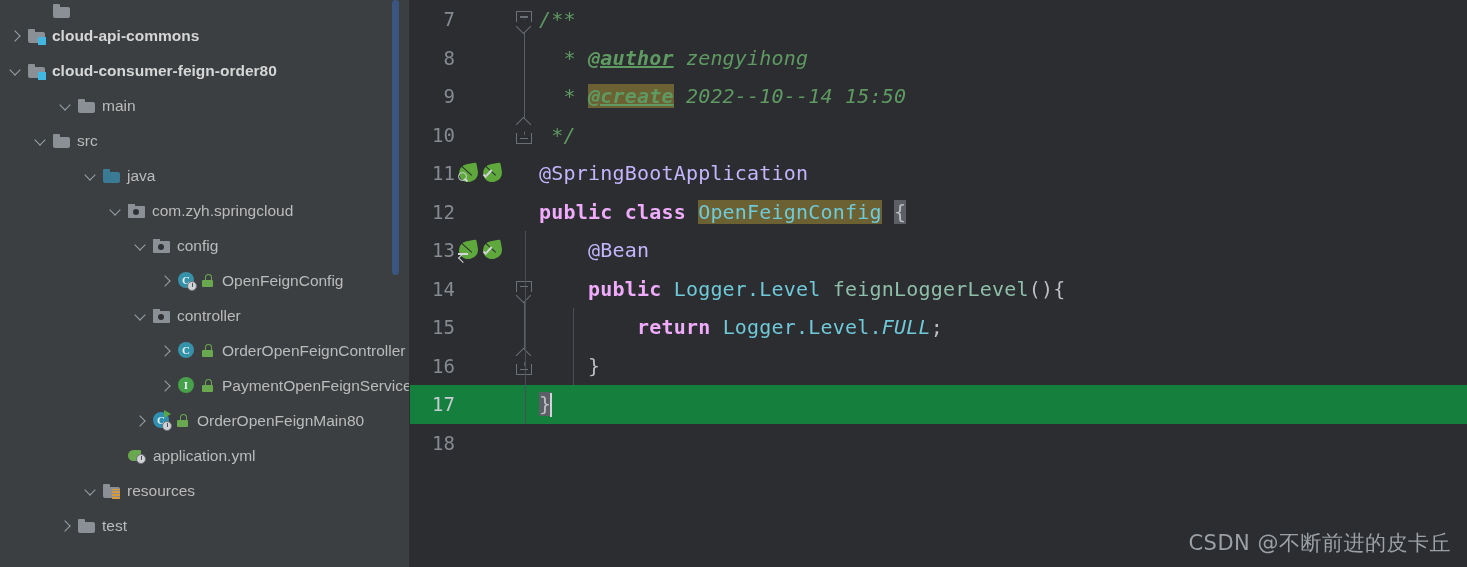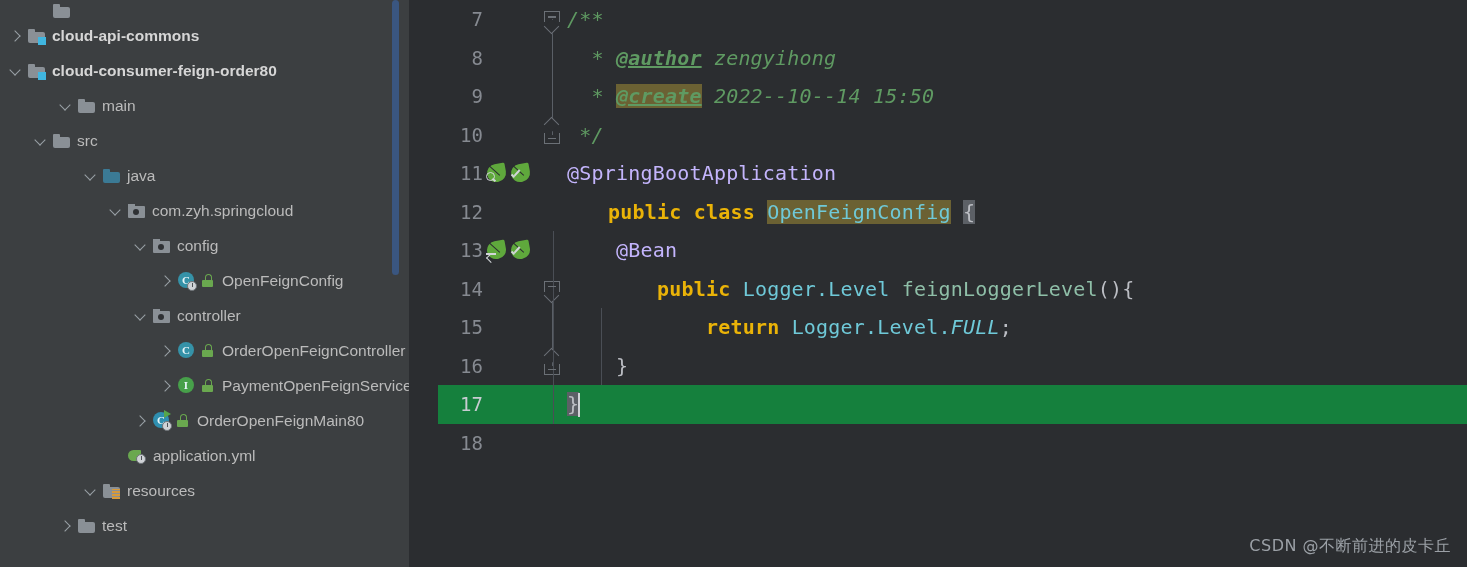--- a/index.html
+++ b/index.html
@@ -2,21 +2,21 @@
 <html><head>
 <meta charset="utf-8">
 <style>
   * { box-sizing: border-box; margin: 0; padding: 0; }
   html, body {
     width: 1467px; height: 567px;
     background: #2b2d30;
     font-family: "Liberation Sans", sans-serif;
     overflow: hidden;
   }
-  #app { position: relative; width: 1467px; height: 521px; display: flex; gap: 28px; }
+  #app { position: relative; width: 1467px; height: 521px; display: flex; }
 
   
   #project-panel {
     position: relative;
     width: 410px; height: 567px;
     background: #3c3f41;
     overflow: hidden;
     flex: 0 0 410px;
   }
   #tree { position: relative; padding-top: 0; }
@@ -305,21 +305,21 @@
     height: 100%;
     display: flex; align-items: center;
     font-size: 20px;
     letter-spacing: 0.2px;
   }
 
   
   .cmt     { color: #5f9a62; font-style: italic; }
   .cmt-tag { color: #5f9a62; font-style: italic; font-weight: bold; text-decoration: underline; }
   .cmt-hl  { background: #6b6133; }
-  .kw      { color: #eab308; font-weight: bold; margin-left: 41px; }
+  .kw      { color: #f0abfc; font-weight: bold; }
   .anno    { color: #c4b5fd; }
   .type    { color: #6fc9d8; }
   .method  { color: #8fbfa8; }
   .const   { color: #6fc9d8; font-style: italic; }
   .punc    { color: #bcbec4; }
   .hl-sel  { background: #6b6133; }
   .brace-m { background: #5c6066; }
 
   .caret {
     display: inline-block;
@@ -327,21 +327,21 @@
     background: #cfd2d6;
     vertical-align: middle;
     margin-left: -1px;
   }
 
   
   #watermark {
     position: absolute;
     right: 16px; bottom: 10px;
     color: #9ba0a6;
-    font-size: 16px;
+    font-size: 21px;
     font-family: "DejaVu Sans", sans-serif;
     letter-spacing: 0.5px;
     pointer-events: none;
   }
 </style>
 </head>
 <body>
 
 <div id="app">
 

